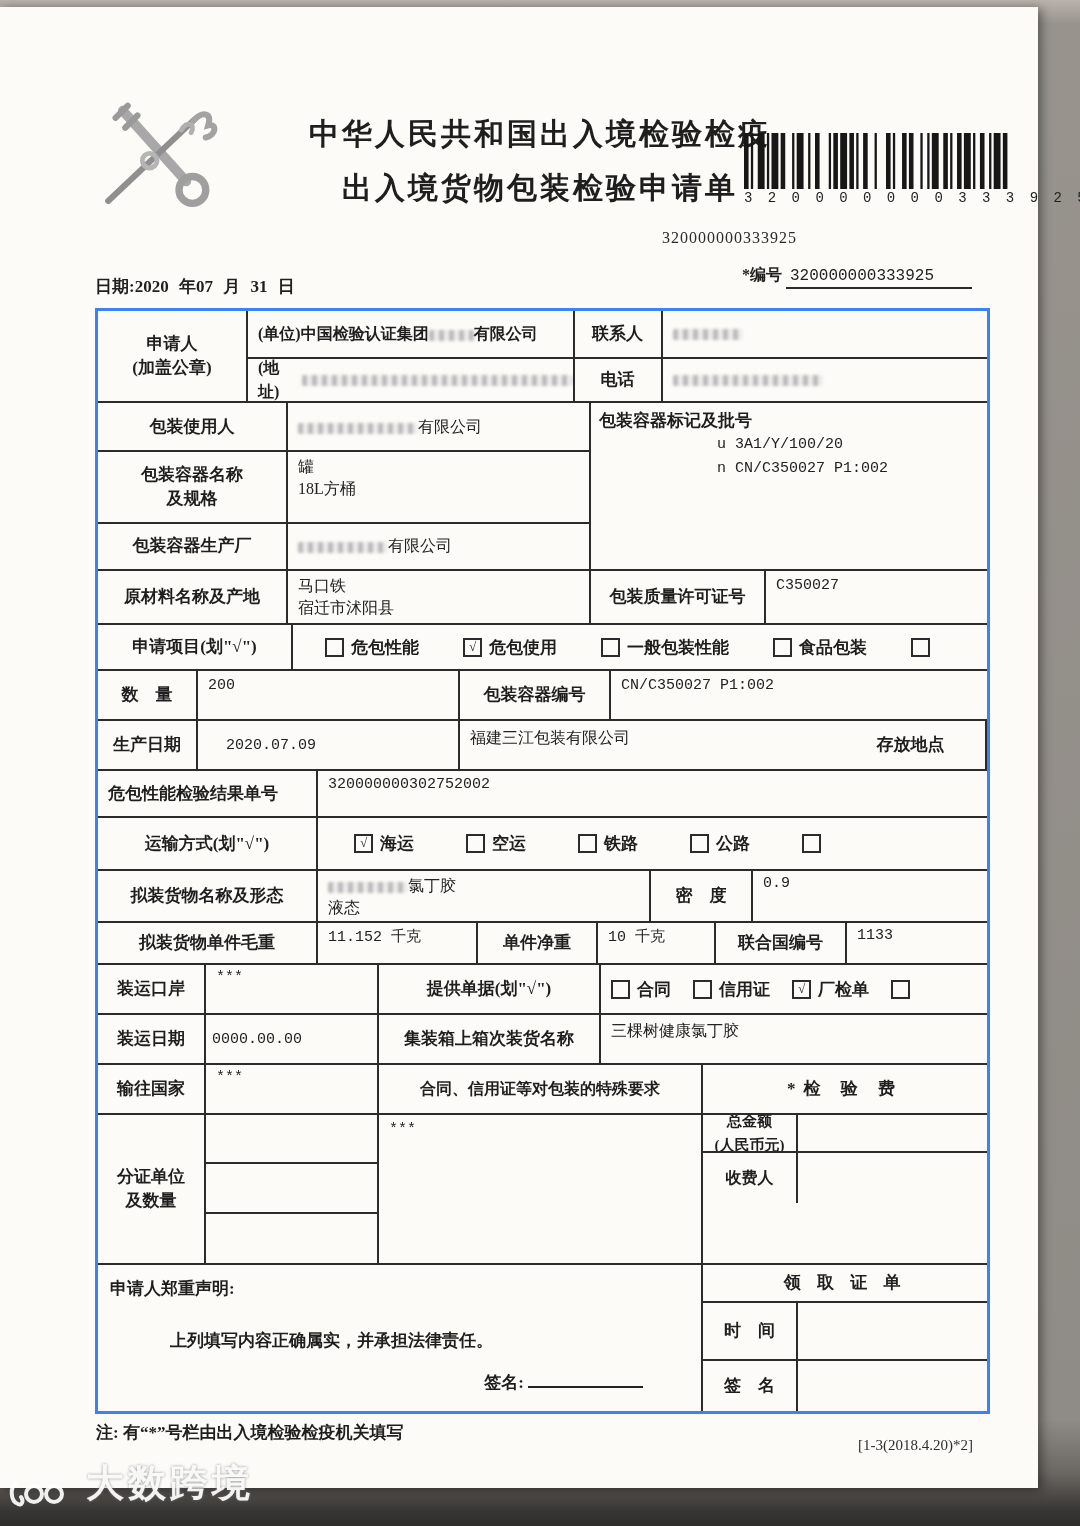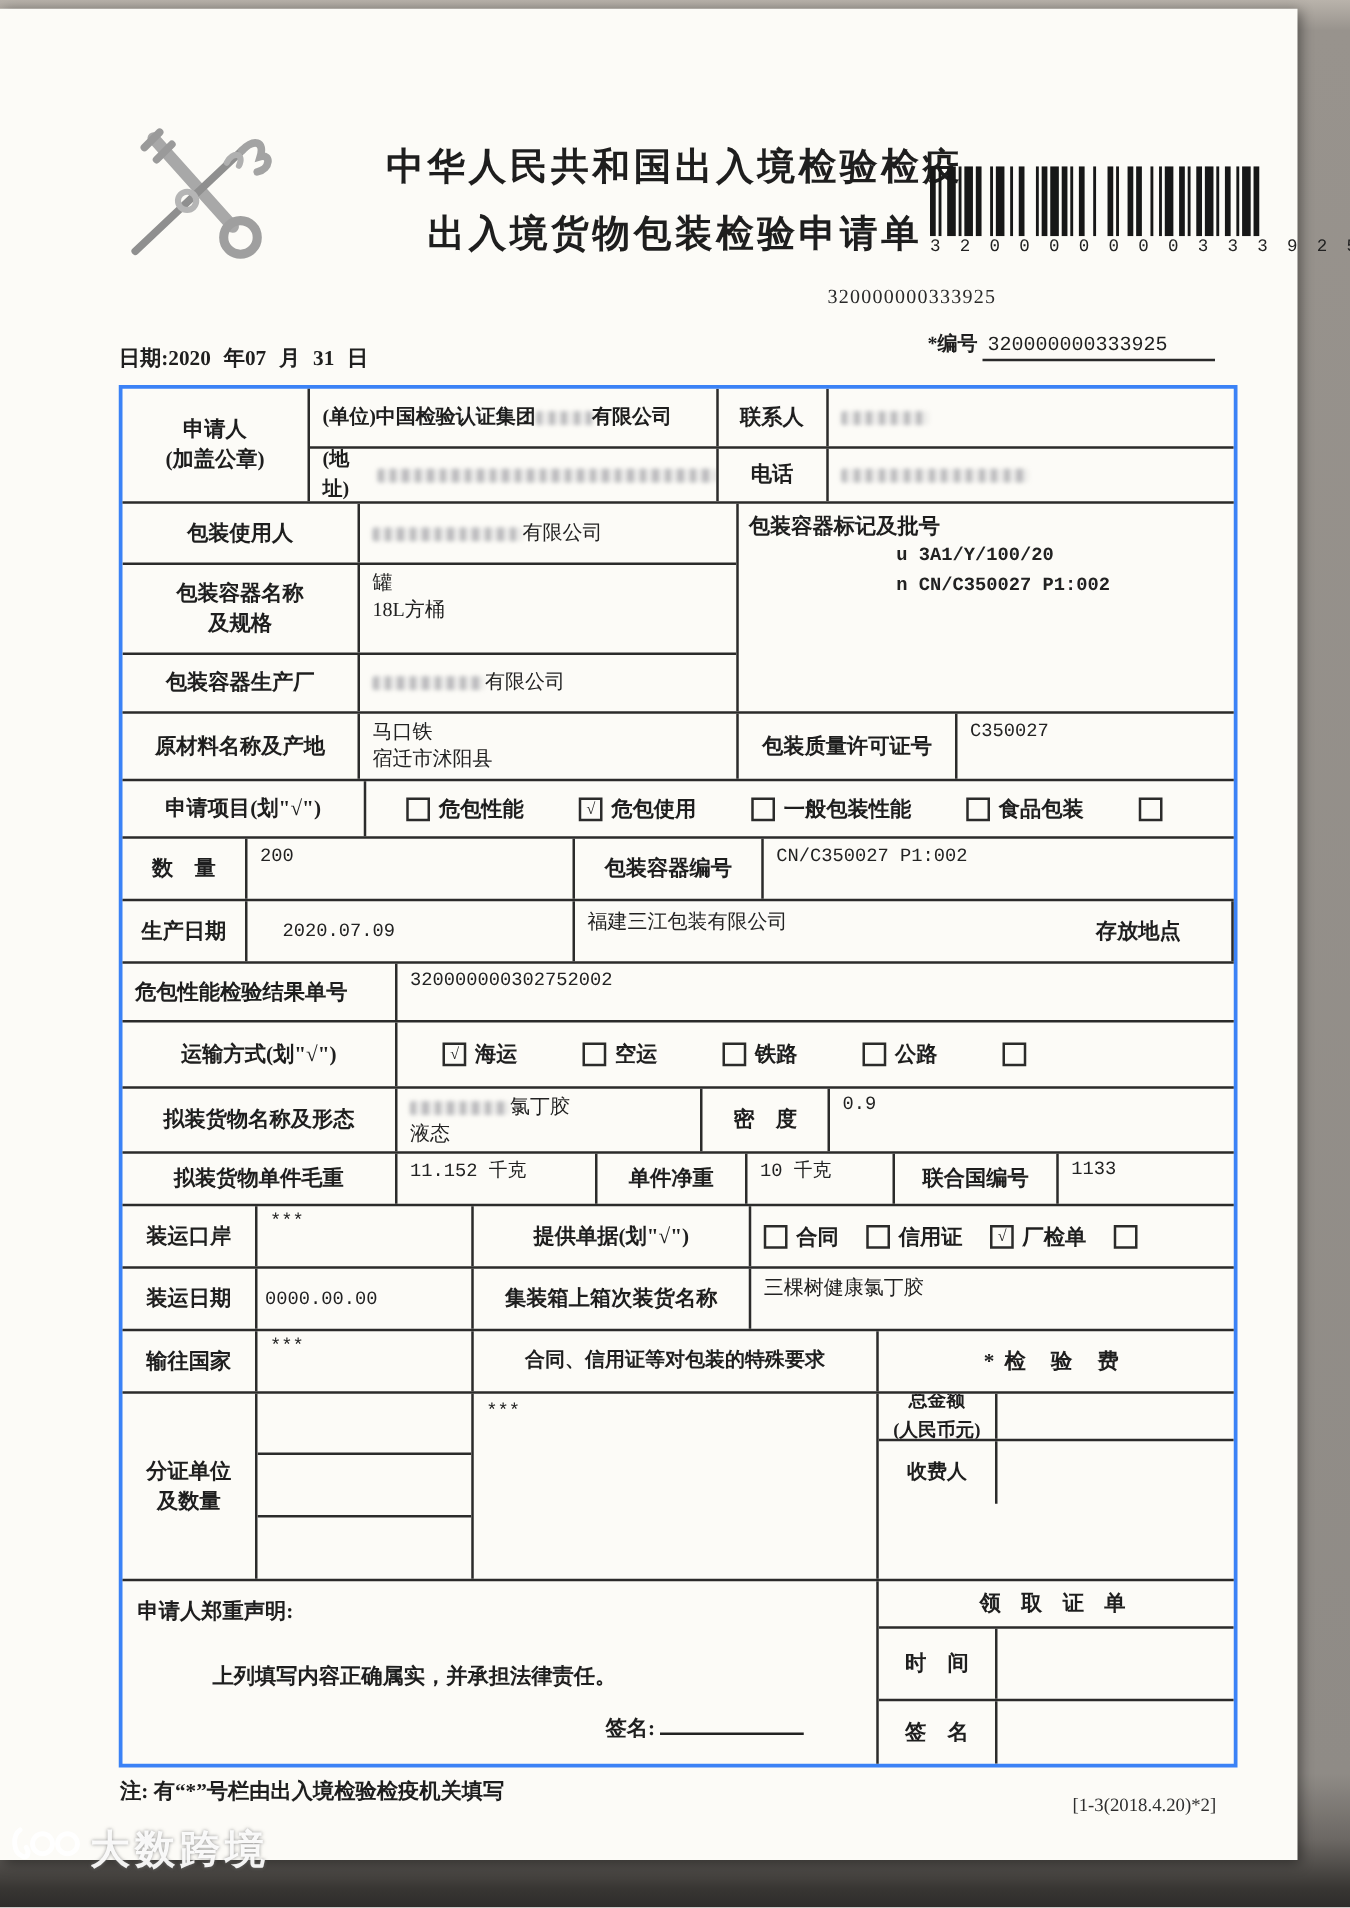--- a/index.html
+++ b/index.html
@@ -47,24 +47,24 @@
   .w45{width:45px}.w70{width:70px}.w80{width:80px}.w90{width:90px}.w120{width:120px}.w150{width:150px}.w300{width:300px}
   
   .decl{position:relative;}
   .decl .d1{position:absolute;left:12px;top:12px;}
   .decl .d2{position:absolute;left:72px;top:64px;}
   .decl .d3{position:absolute;right:58px;bottom:16px;}
   .sig-line{display:inline-block;width:115px;border-bottom:2px solid #222;height:14px;margin-left:4px;}
   
   .note{position:absolute;left:96px;top:1414px;font-size:17px;font-weight:bold;color:#1e1e1e;}
   .form-code{position:absolute;left:858px;top:1430px;font-family:Liberation Serif, serif;font-size:15px;color:#2e2e2e;}
-  .watermark{position:absolute;left:8px;top:1458px;display:flex;align-items:flex-start;gap:6px;
-     color:rgba(255,255,255,.92);font-weight:bold;font-size:32px;letter-spacing:4px;
+  .watermark{position:absolute;left:8px;top:1458px;display:flex;align-items:flex-end;gap:20px;
+     color:rgba(255,255,255,.92);font-weight:bold;font-size:38px;letter-spacing:4px;
      font-family:"Liberation Sans","DejaVu Sans",sans-serif;text-shadow:0 0 3px rgba(120,120,120,.8);}
-  .mark-lines{padding-left:118px;line-height:24px;font-weight:bold;}
+  .mark-lines{padding-left:118px;line-height:24px;}
   .fee-head{letter-spacing:8px;}
   .receipt-head{letter-spacing:6px;}
 </style>
 </head>
 <body>
 
 <div class="scan-bg">
   <div class="paper">
 
     <svg class="logo" width="122" height="128" viewBox="0 0 100 104">
@@ -313,21 +313,21 @@
           <span class="opt">
               <span class="cb"><i></i></span>
             </span>
         </div>
       </div>
 
       <div class="r" style="height:52px">
         <div class="c ct" style="width:220px">
           <span class="lb">拟装货物名称及形态</span>
         </div>
-        <div class="c cl top" style="width:244px;padding-top:4px">
+        <div class="c cl top" style="width:333px;padding-top:4px">
           <div class="vl"><span class="sm w80"></span><span>氯丁胶</span><br>
           <span>液态</span></div>
         </div>
         <div class="c ct" style="width:102px">
           <span class="lb">密　度</span>
         </div>
         <div class="c cl last top" style="padding-top:4px">
           <span class="mono">0.9</span>
         </div>
       </div>

